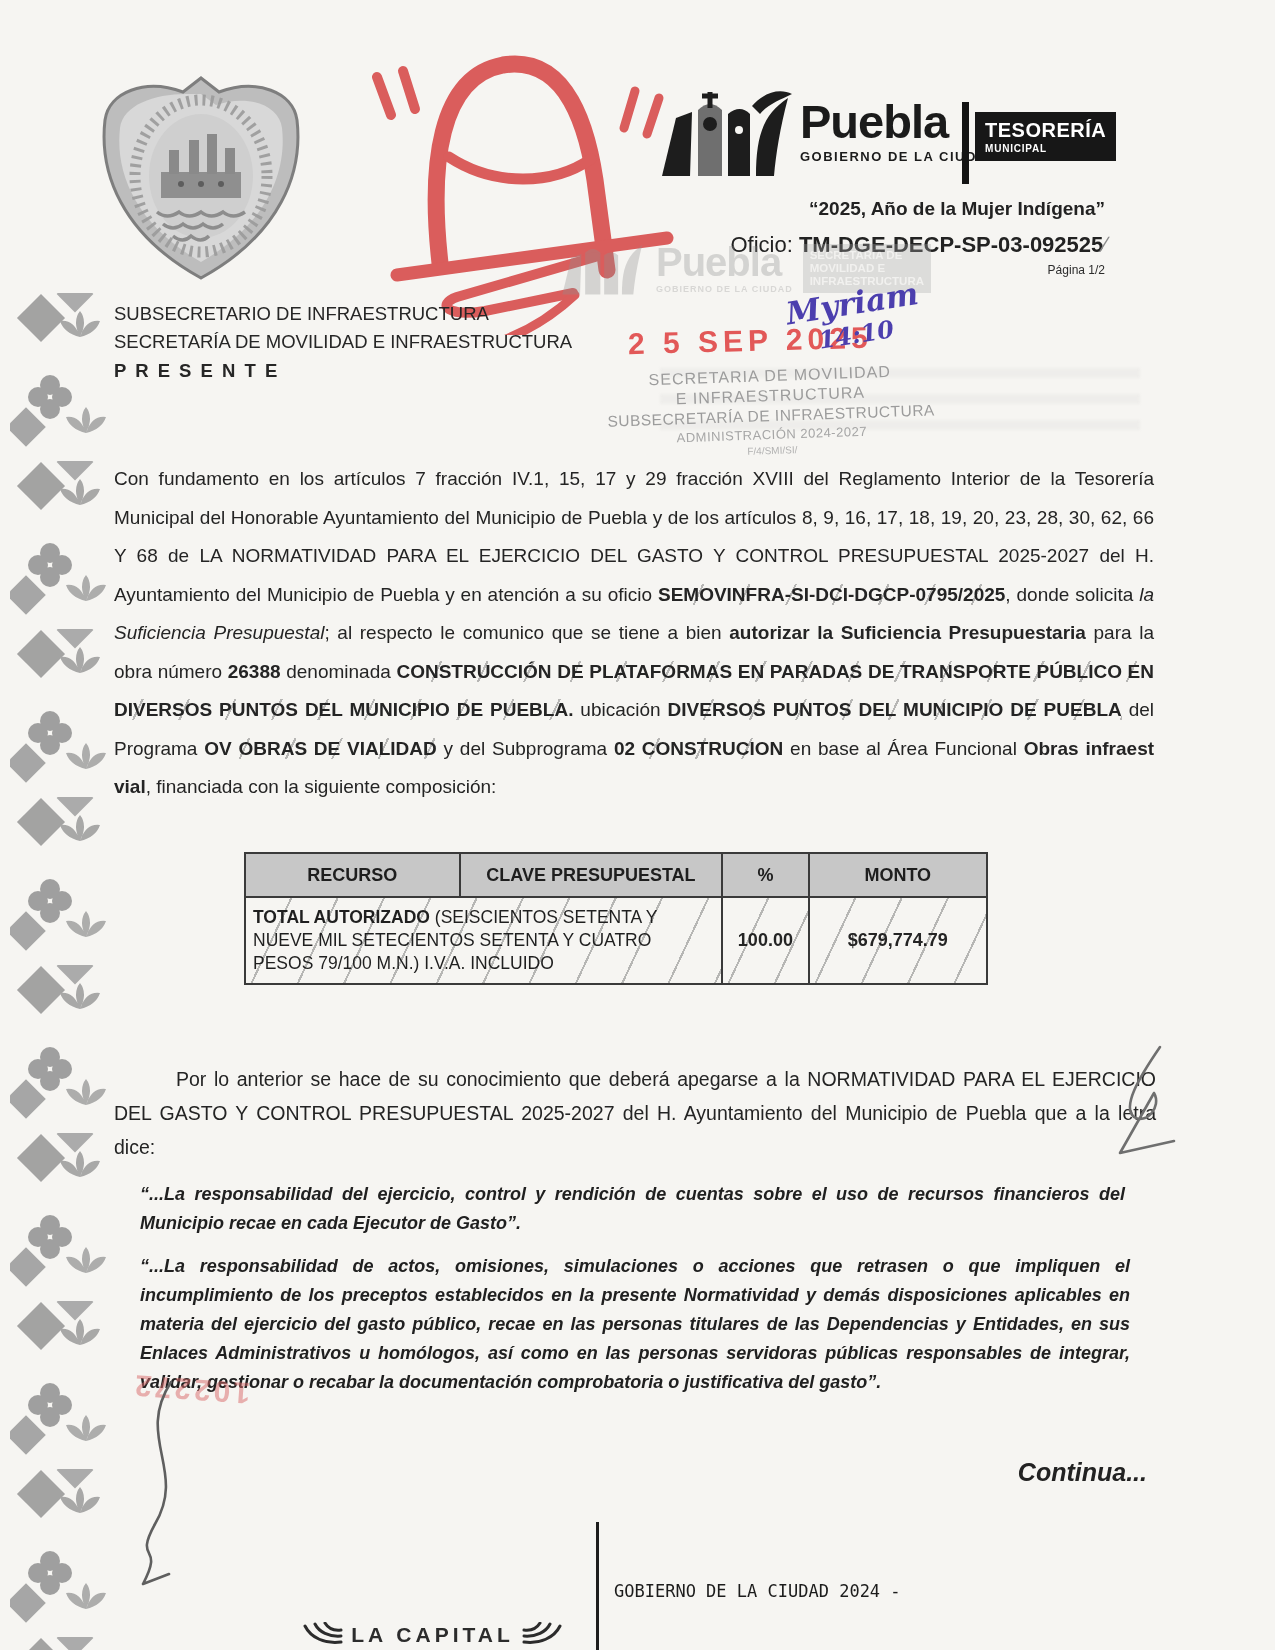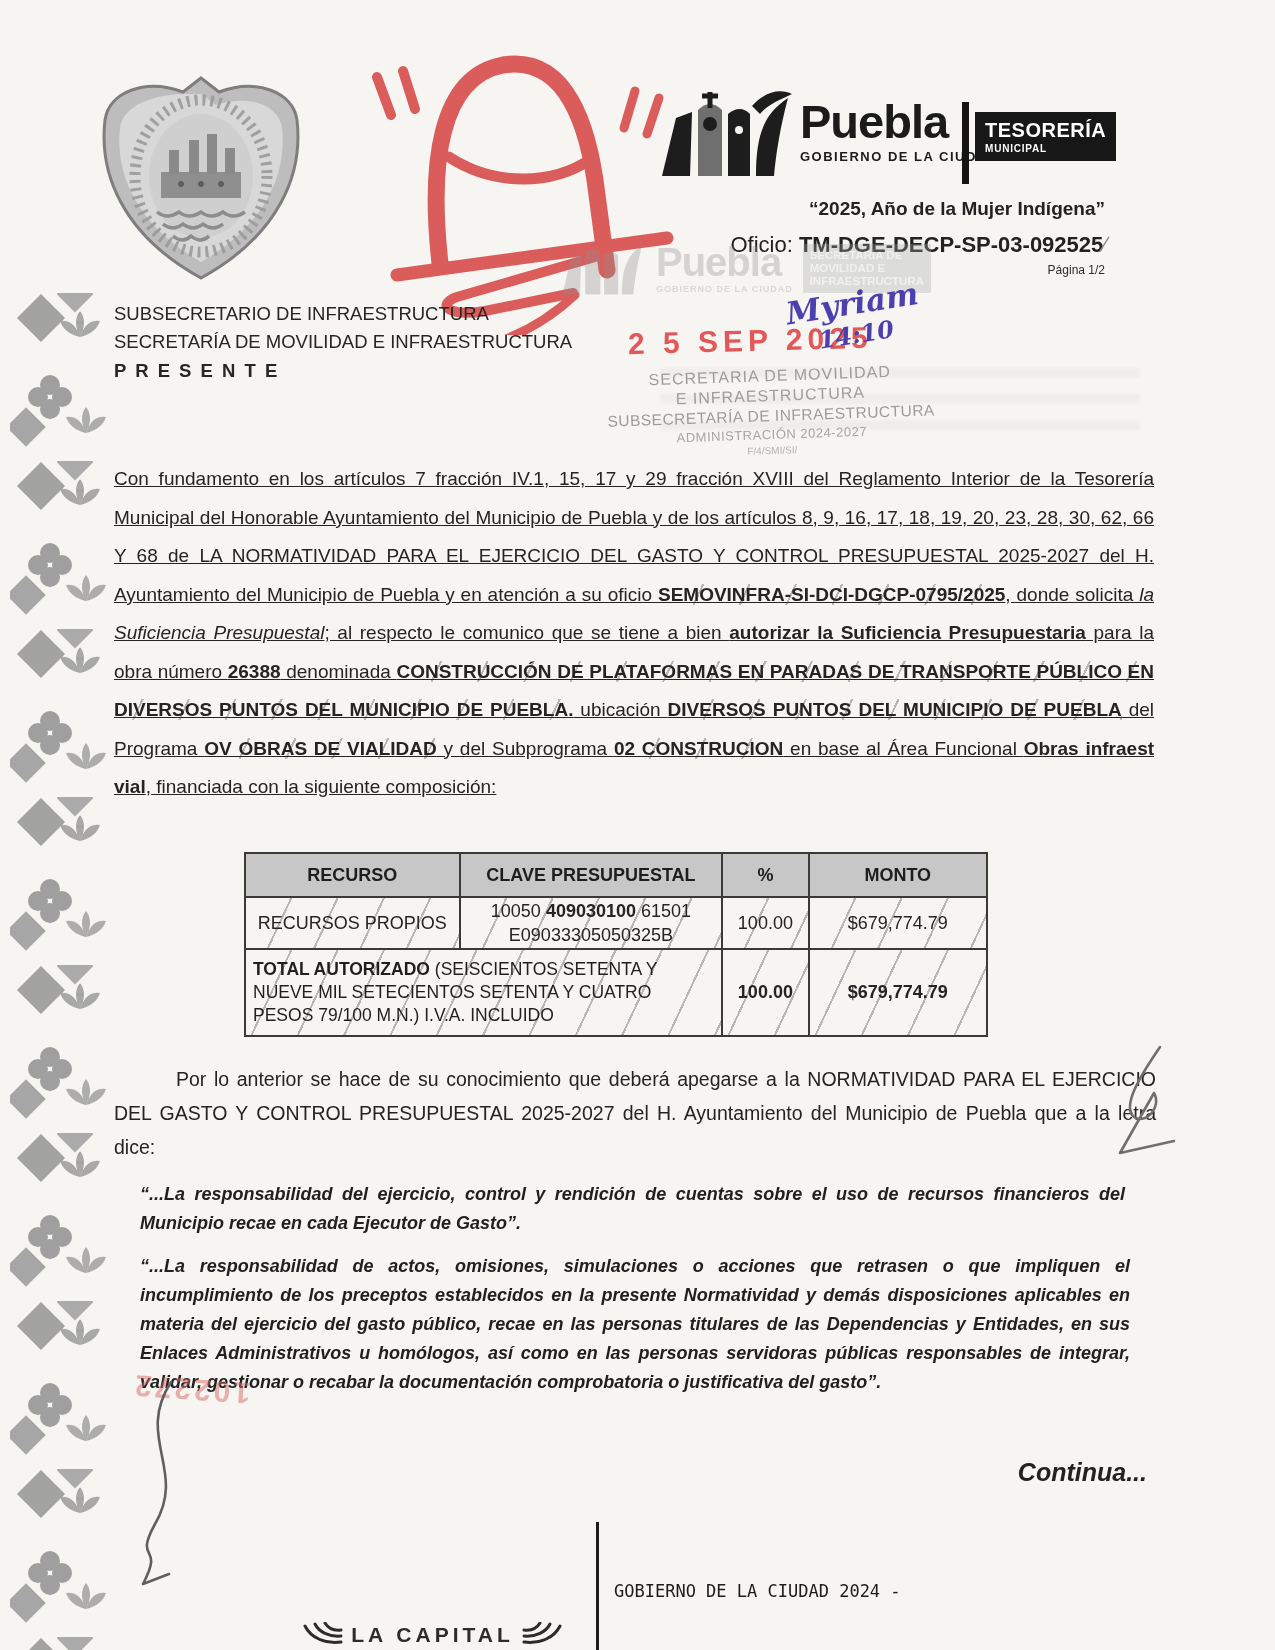--- a/index.html
+++ b/index.html
@@ -34,21 +34,21 @@
   .rcv1{font-size:16px;letter-spacing:1px;line-height:20px;}
   .rcv2{font-size:15.5px;letter-spacing:.5px;line-height:20px;}
   .rcv3{font-size:13px;letter-spacing:.5px;line-height:18px;color:#a6a6a6;}
   .rcv4{font-size:10px;line-height:14px;color:#b2b2b2;}
   .ghost{opacity:.32;display:flex;align-items:center;gap:10px;filter:grayscale(1);}
   .ghost-word{font-size:40px;font-weight:800;color:#8d8d8d;line-height:1;letter-spacing:-1px;}
   .ghost-tag{font-size:9px;font-weight:700;color:#9a9a9a;letter-spacing:1px;margin-top:2px;}
   .ghost-badge{background:#a8a8a8;color:#e9e9e9;padding:5px 7px;font-size:11.5px;font-weight:800;line-height:13px;}
 
   
-  .p1{width:1040px;font-size:19px;line-height:38.5px;text-align:justify;color:#242424;text-decoration:underline;}
+  .p1{width:1040px;font-size:19px;line-height:38.5px;text-align:justify;color:#242424;}
   .p2{width:1042px;font-size:19.5px;line-height:34px;text-align:justify;text-indent:62px;color:#242424;}
   .quote{font-size:18px;font-weight:700;font-style:italic;line-height:29px;text-align:justify;color:#202020;}
   .continua{font-size:25px;font-weight:700;font-style:italic;color:#222;}
   .tick{background-image:repeating-linear-gradient(115deg,transparent 0 40px,rgba(105,105,105,.45) 40px 42px);}
 
   
   table.budget{border-collapse:collapse;width:744px;table-layout:fixed;}
   table.budget th,table.budget td{border:2px solid #3a3a3a;}
   table.budget th{background:#c7c7c7;font-size:18px;font-weight:800;height:40px;color:#1e1e1e;}
   td.c{text-align:center;font-size:18px;color:#242424;}
@@ -199,29 +199,20 @@
         <col style="width:178px">
       </colgroup>
     <tbody>
         <tr>
       <th>RECURSO</th>
       <th>CLAVE PRESUPUESTAL</th>
       <th>%</th>
       <th>MONTO</th>
     </tr>
     <tr>
-      <td class="c tick">RECURSOS PROPIOS</td>
-      <td class="c tick">
-        <div class="clave-line"><span>10050 </span><span class="bold">409030100</span><span> 61501</span></div>
-        <div class="clave-line">E09033305050325B</div>
-      </td>
-      <td class="c tick">100.00</td>
-      <td class="c tick">$679,774.79</td>
-    </tr>
-    <tr>
       <td colspan="2" class="total-label tick">
         <span class="bold">TOTAL AUTORIZADO</span><span> (SEISCIENTOS SETENTA Y NUEVE MIL SETECIENTOS SETENTA Y CUATRO PESOS 79/100 M.N.) I.V.A. INCLUIDO</span>
       </td>
       <td class="c bold tick">100.00</td>
       <td class="c bold tick">$679,774.79</td>
     </tr>
   </tbody>
     </table>
 
   <div class="abs p2" style="left:114px;top:1062px;">Por lo anterior se hace de su conocimiento que deberá apegarse a la NORMATIVIDAD PARA EL EJERCICIO DEL GASTO Y CONTROL PRESUPUESTAL 2025-2027 del H. Ayuntamiento del Municipio de Puebla que a la letra dice:</div>

